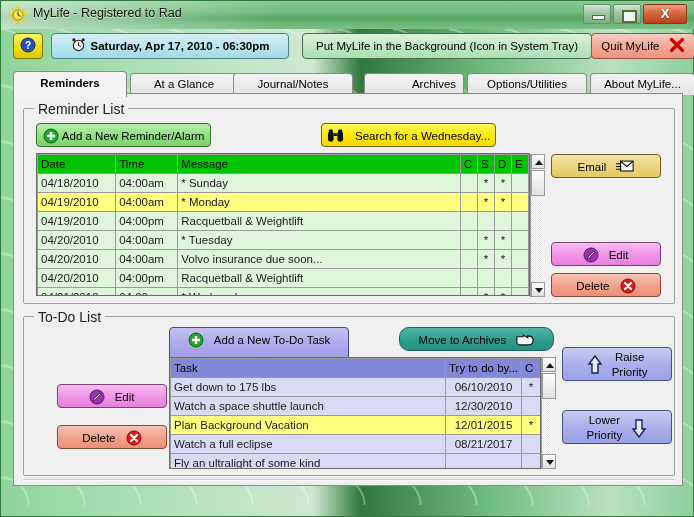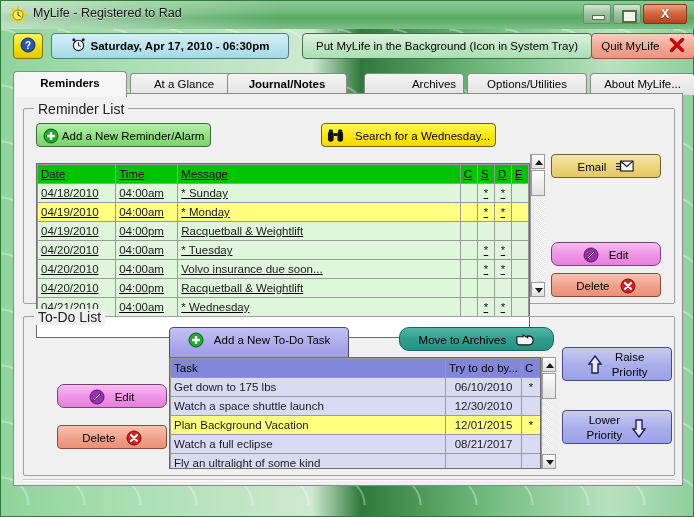--- a/index.html
+++ b/index.html
@@ -172,21 +172,21 @@
     text-align: center;
     white-space: nowrap;
     cursor: pointer;
   }
   .abtn .lbl { display:inline-block; vertical-align: middle; }
   .abtn .ic  { display:inline-block; vertical-align: middle; }
 
   .btn-green  { background: linear-gradient(to bottom, #b6f0ae, #8ee07f 55%, #7ed26e); border-color:#3d6b36; }
   .btn-yellow { background: linear-gradient(to bottom, #fff75c, #ffe800 55%, #f2d900); border-color:#6f6400; }
   .btn-tan    { background: linear-gradient(to bottom, #f5e6a8, #ecd47c 55%, #e4c864); border-color:#6e5f23; }
-  .btn-pink   { background: linear-gradient(to bottom, #f8bdf2, #ef93e6 55%, #e87fdd); border-color:#7a4274;border-radius:7px; }
+  .btn-pink   { background: linear-gradient(to bottom, #f8bdf2, #ef93e6 55%, #e87fdd); border-color:#7a4274; }
   .btn-salmon { background: linear-gradient(to bottom, #f8c3b2, #f0a18b 55%, #ec9077); border-color:#8b4a36; }
   .btn-purple { background: linear-gradient(to bottom, #c3c0f2, #a8a4e8 55%, #9b96e3); border-color:#4c487f; }
   .btn-teal   { background: linear-gradient(to bottom, #4fb6a6, #2f9e8c 55%, #259084); border-color:#1d6459;border-radius:10px; }
   .btn-blue   { background: linear-gradient(to bottom, #c7cbf0, #a9aeea 55%, #9ba1e6); border-color:#464a85; }
 
   
   .tablewrap {
     position: absolute;
     box-sizing: border-box;
     border: 1px solid #6b6b6b;
@@ -315,21 +315,21 @@
       <span>Quit MyLife</span>
       <svg class="ico-x" width="16" height="16" viewBox="0 0 16 16">
         <path d="M2.5 2.5 L13.5 13.5 M13.5 2.5 L2.5 13.5" stroke="#cc0000" stroke-width="3.2" stroke-linecap="round"></path>
       </svg>
     </div>
   </div>
 
   <div id="tabstrip">
     <div class="tab active" style="left:0px;   width:114px;">Reminders</div>
     <div class="tab" style="left:117px; width:108px;">At a Glance</div>
-    <div class="tab" style="left:214px; width:120px;font-weight:bold;">Journal/Notes</div>
+    <div class="tab" style="left:220px; width:120px;">Journal/Notes</div>
     <div class="tab" style="left:351px; width:100px;padding-left:40px;">Archives</div>
     <div class="tab" style="left:454px; width:120px;">Options/Utilities</div>
     <div class="tab" style="left:577px; width:105px;">About MyLife...</div>
   </div>
 
   <div id="panel">
 
     <div class="group" id="group-reminders">
       <div class="group-title">Reminder List</div>
 
@@ -345,21 +345,21 @@
         <svg class="ic" width="17" height="14" viewBox="0 0 18 14" style="margin-right:8px">
           <rect x="1" y="2" width="6" height="11" rx="2.5" fill="#101010"></rect>
           <rect x="11" y="2" width="6" height="11" rx="2.5" fill="#101010"></rect>
           <rect x="7" y="4" width="4" height="3" fill="#101010"></rect>
           <rect x="2" y="0" width="4" height="3" rx="1" fill="#101010"></rect>
           <rect x="12" y="0" width="4" height="3" rx="1" fill="#101010"></rect>
         </svg>
         <span class="lbl">Search for a Wednesday...</span>
       </div>
 
-      <div class="tablewrap" id="remwrap" style="left:12px; top:54px; width:494px; height:175px;text-decoration:underline;">
+      <div class="tablewrap" id="remwrap" style="left:12px; top:44px; width:494px; height:143px;">
         <table class="grid" id="grid-rem" style="width:492px;">
           <colgroup>
             <col style="width:78px">
               <col style="width:62px">
               <col style="width:282px">
             <col style="width:17px">
               <col style="width:17px">
               <col style="width:17px">
               <col style="width:17px">
           </colgroup>

